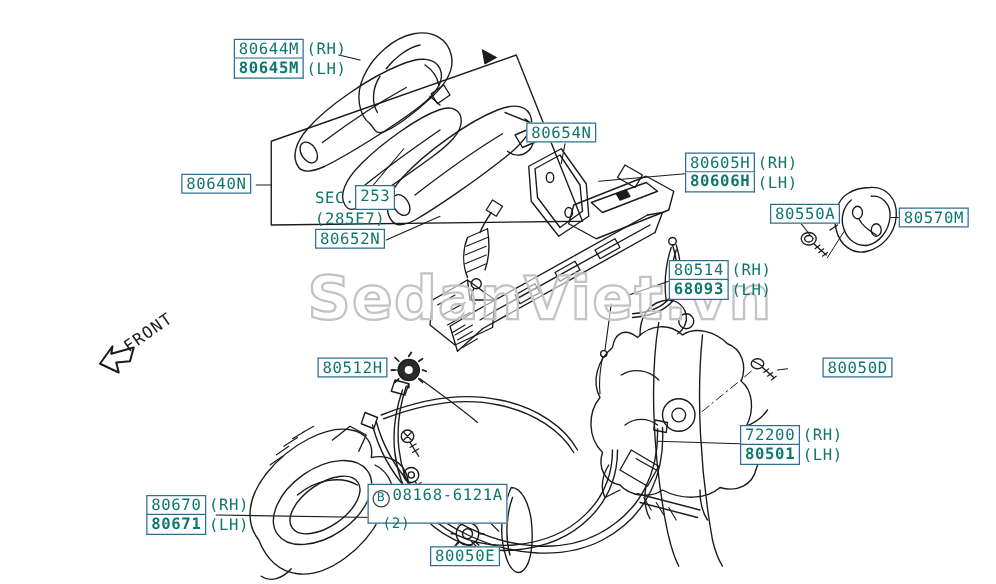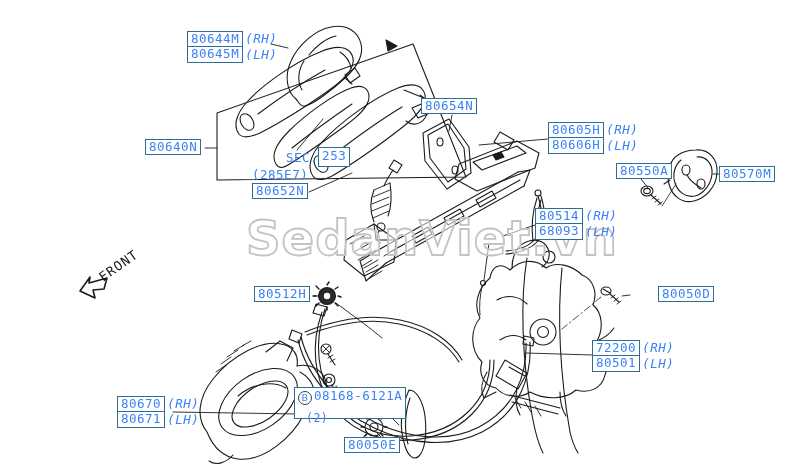--- a/index.html
+++ b/index.html
@@ -1,31 +1,31 @@
 <!DOCTYPE html>
 <html><head>
 <meta charset="utf-8">
 <style>
   html,body{margin:0;padding:0;}
   body{width:797px;height:467px;position:relative;background:#ffffff;overflow:hidden;
        font-family:"DejaVu Sans Mono","Liberation Mono",monospace;}
   #stage{position:absolute;left:0;top:0;width:797px;height:467px;}
   svg.art{position:absolute;left:0;top:0;}
   
-  .plabel{position:absolute;font-size:12.5px;letter-spacing:0.5px;color:#3b82f6;white-space:nowrap;z-index:5;}
+  .plabel{position:absolute;font-size:12.5px;letter-spacing:0.5px;color:#0f766e;white-space:nowrap;z-index:5;}
   .lrow{display:flex;align-items:center;height:16px;}
   .lbox{display:inline-block;border:1.6px solid #2d6f94;background:#ffffff;padding:0 3px;
         height:16px;line-height:13.5px;box-sizing:border-box;}
-  .pair .lrow + .lrow .lbox{border-top:none;}
-  .lsuf{margin-left:2px;line-height:16px;font-style:italic;}
+  .pair .lrow + .lrow .lbox{border-top:none;font-weight:bold;}
+  .lsuf{margin-left:2px;line-height:16px;}
   .qty{display:block;font-size:11.5px;margin-left:12px;margin-top:0px;}
   .circB{display:inline-block;width:12px;height:12px;border:1.2px solid #3e3e3e;border-radius:50%;
          font-size:9.5px;line-height:12px;text-align:center;margin-right:2px;vertical-align:-1px;
          font-family:"DejaVu Sans",sans-serif;}
-  .secrow{display:flex;align-items:flex-end;height:18px;margin-left:34px;}
+  .secrow{display:flex;align-items:center;height:18px;}
   .sec-prefix{line-height:18px;}
   .secsub{margin-top:0px;}
 </style>
 </head>
 <body>
 
 <div id="stage">
 
 <svg class="art" width="797" height="467" viewBox="0 0 797 467">
   <g stroke="#1b1b1b" stroke-width="1.1" fill="none" stroke-linecap="round" stroke-linejoin="round">

